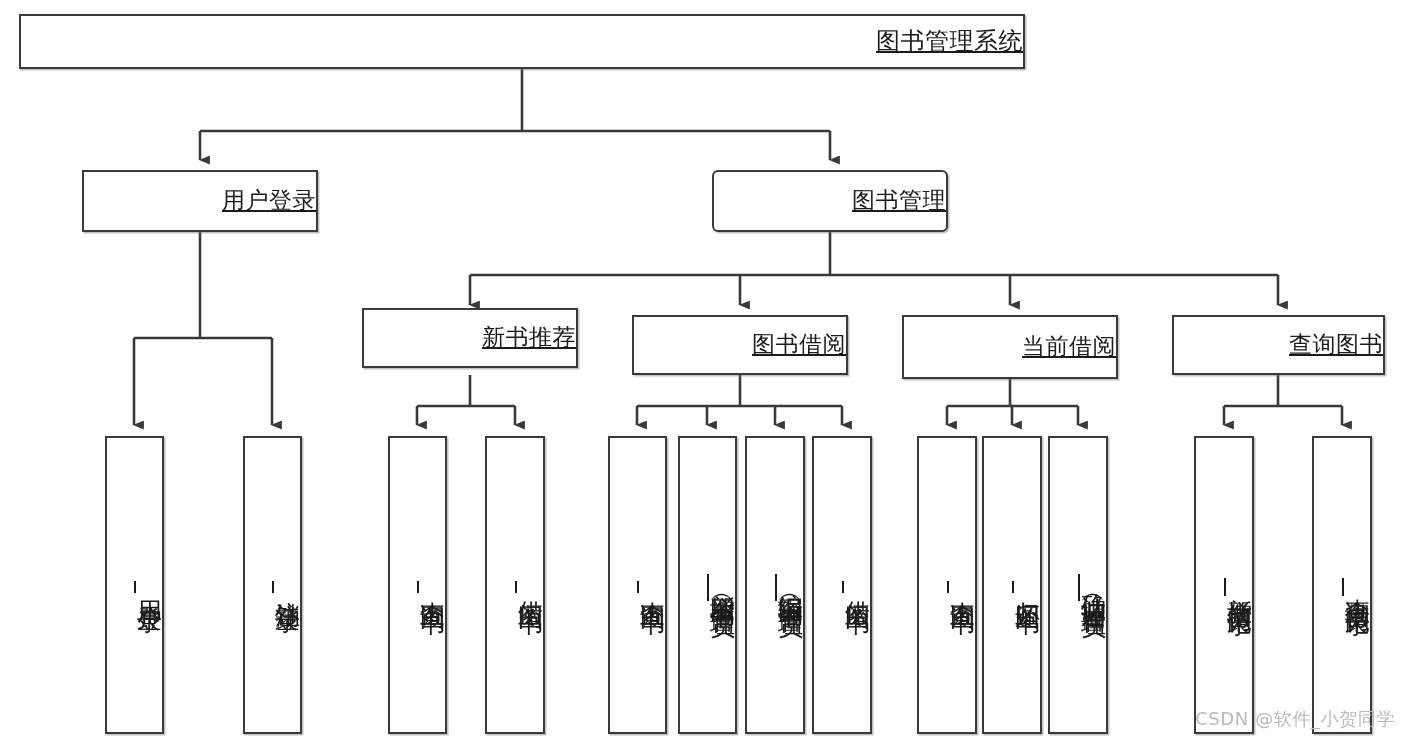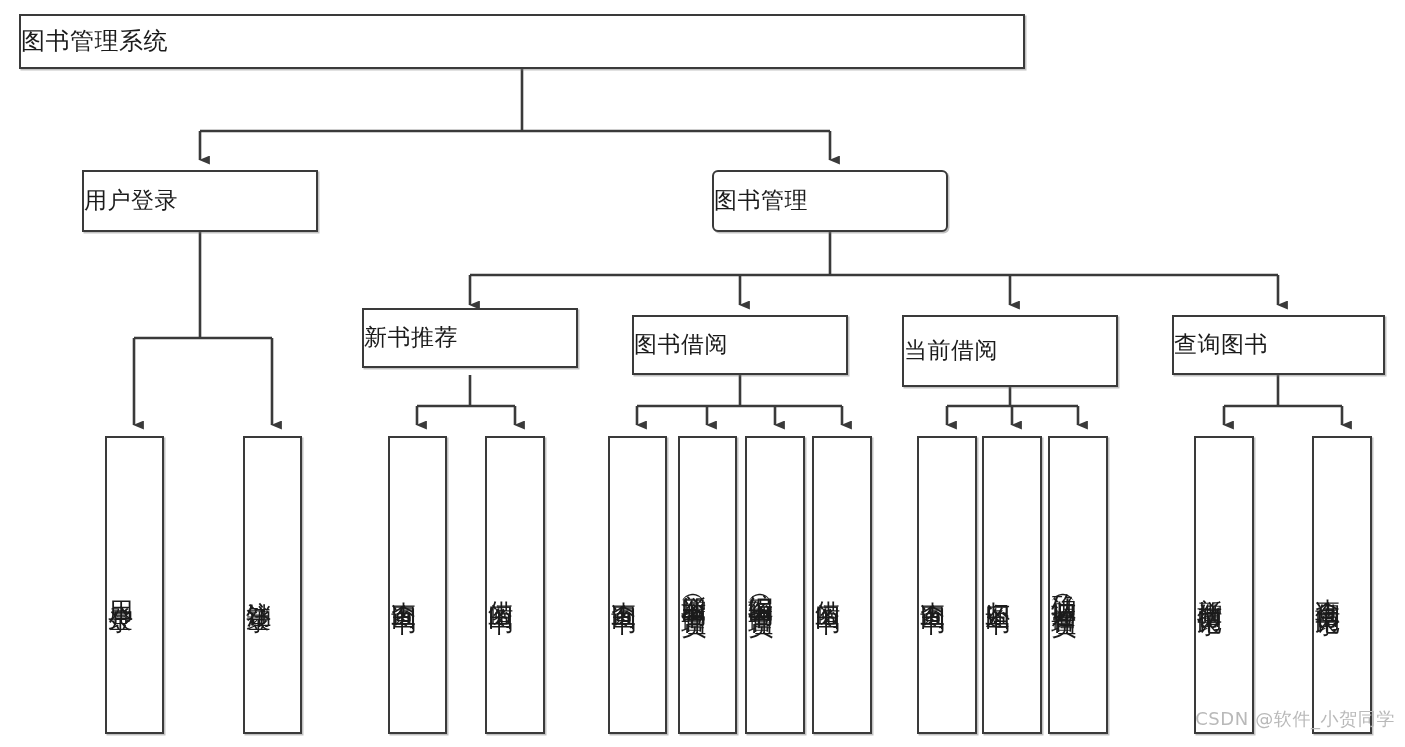--- a/index.html
+++ b/index.html
@@ -12,23 +12,24 @@
   #stage{position:absolute;left:0;top:0;width:1405px;height:747px;}
   svg.wires{position:absolute;left:0;top:0;width:1405px;height:747px;}
 
   .node{
     position:absolute;
     box-sizing:border-box;
     background:#ffffff;
     border:2.5px solid #3a3a3a;
     display:flex;
     align-items:center;
-    justify-content:flex-start;
+    justify-content:flex-end;
     color:#1b1b1b;
     box-shadow:1.5px 1.5px 0 rgba(120,120,120,.45);
+    text-decoration:underline;
   }
   .node .txt{
     display:block;
     text-align:center;
     line-height:1.18;
     letter-spacing:.5px;
   }
   
   .node.h .txt{ font-size:23px; }
   .node.root .txt{ font-size:24px; }
@@ -121,21 +122,21 @@
   <div class="node h" style="left:712px;top:170px;width:236px;height:62px;border-radius:6px;">
     <span class="txt">图书管理</span>
   </div>
 
   <div class="node h" style="left:362px;top:308px;width:216px;height:60px;">
     <span class="txt">新书推荐</span>
   </div>
   <div class="node h" style="left:632px;top:315px;width:216px;height:60px;">
     <span class="txt">图书借阅</span>
   </div>
-  <div class="node h" style="left:902px;top:315px;width:216px;height:72px;">
+  <div class="node h" style="left:902px;top:315px;width:216px;height:64px;">
     <span class="txt">当前借阅</span>
   </div>
   <div class="node h" style="left:1172px;top:315px;width:213px;height:60px;">
     <span class="txt">查询图书</span>
   </div>
 
   <div class="node v" style="left:105px;top:436px;width:59px;height:298px;">
     <span class="txt">用户登录</span>
   </div>
   <div class="node v" style="left:243px;top:436px;width:59px;height:298px;">

